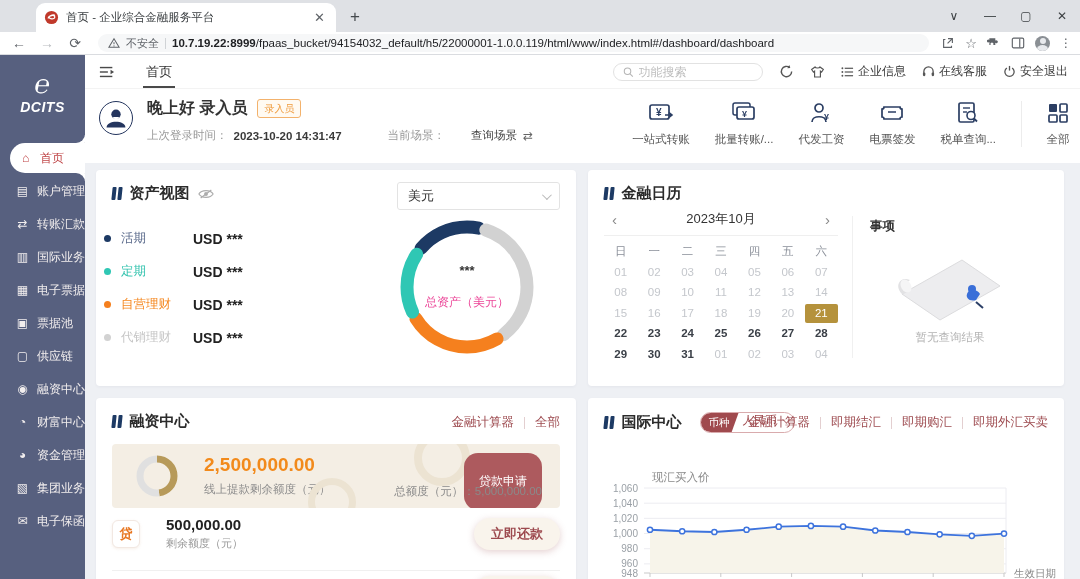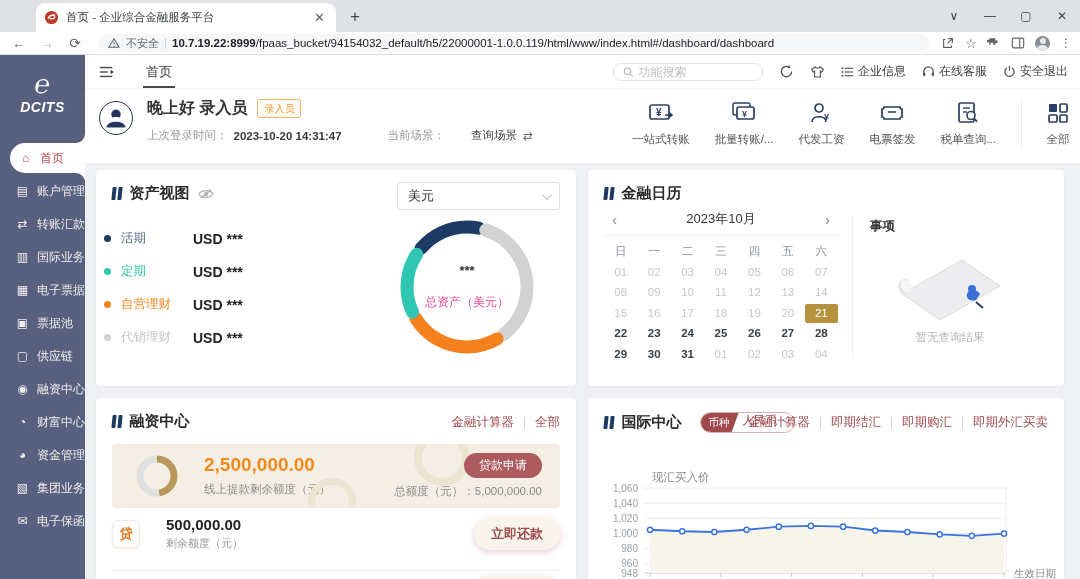--- a/index.html
+++ b/index.html
@@ -104,21 +104,21 @@
   .links { position:absolute; right:16px; top:16px; display:flex; align-items:center; }
   .link { font-size:12.5px; color:#9d4a4f; cursor:pointer; white-space:nowrap; }
   .link-sep { width:1px; height:12px; background:#e3cfd0; margin:0 10px; }
   
   .banner { position:absolute; left:16px; top:46px; width:448px; height:64px; background:#f4eee4; border-radius:4px; overflow:hidden; }
   .banner::before { content:""; position:absolute; right:90px; top:-14px; width:40px; height:40px; border:8px solid #ece3d2; border-radius:50%; }
   .banner::after { content:""; position:absolute; left:196px; bottom:-18px; width:34px; height:34px; border:7px solid #ece3d2; border-radius:50%; }
   .gold-donut { position:absolute; left:22px; top:9px; width:46px; height:46px; }
   .ban-amount { position:absolute; left:92px; top:10px; font-size:19px; font-weight:bold; color:#f28a1b; }
   .ban-label { position:absolute; left:92px; top:38px; font-size:11.5px; color:#8d8d8d; }
-  .apply-btn { position:absolute; right:18px; top:9px; background:#ad5a5e; color:#fff; font-size:12px; padding:4px 15px; border-radius:14px; border:none; cursor:pointer; font-family:inherit; }
+  .apply-btn { position:absolute; right:18px; top:9px; background:#ad5a5e; color:#fff; font-size:12px; padding:20px 15px; border-radius:14px; border:none; cursor:pointer; font-family:inherit; }
   .ban-total { position:absolute; right:18px; top:40px; font-size:11.5px; color:#8a8a8a; }
   .loan-row { position:absolute; left:16px; top:118px; width:448px; display:flex; align-items:center; }
   .loan-badge { width:28px; height:28px; border:1px solid #f2e8e2; border-radius:6px; background:#fff; box-shadow:0 1px 3px rgba(200,150,100,.15); color:#e87722; font-size:13px; font-weight:bold; display:flex; align-items:center; justify-content:center; }
   .loan-info { margin-left:14px; }
   .loan-name { font-size:12.5px; color:#555; }
   .prog { margin-top:9px; width:222px; height:4px; border-radius:2px; background:#e8eaee; display:flex; overflow:hidden; }
   .prog i { height:100%; }
   .loan-amt-block { margin-left:26px; }
   .loan-amt { font-size:15px; font-weight:bold; color:#222; }
   .loan-amt-label { font-size:11px; color:#9a9a9a; margin-top:3px; }

